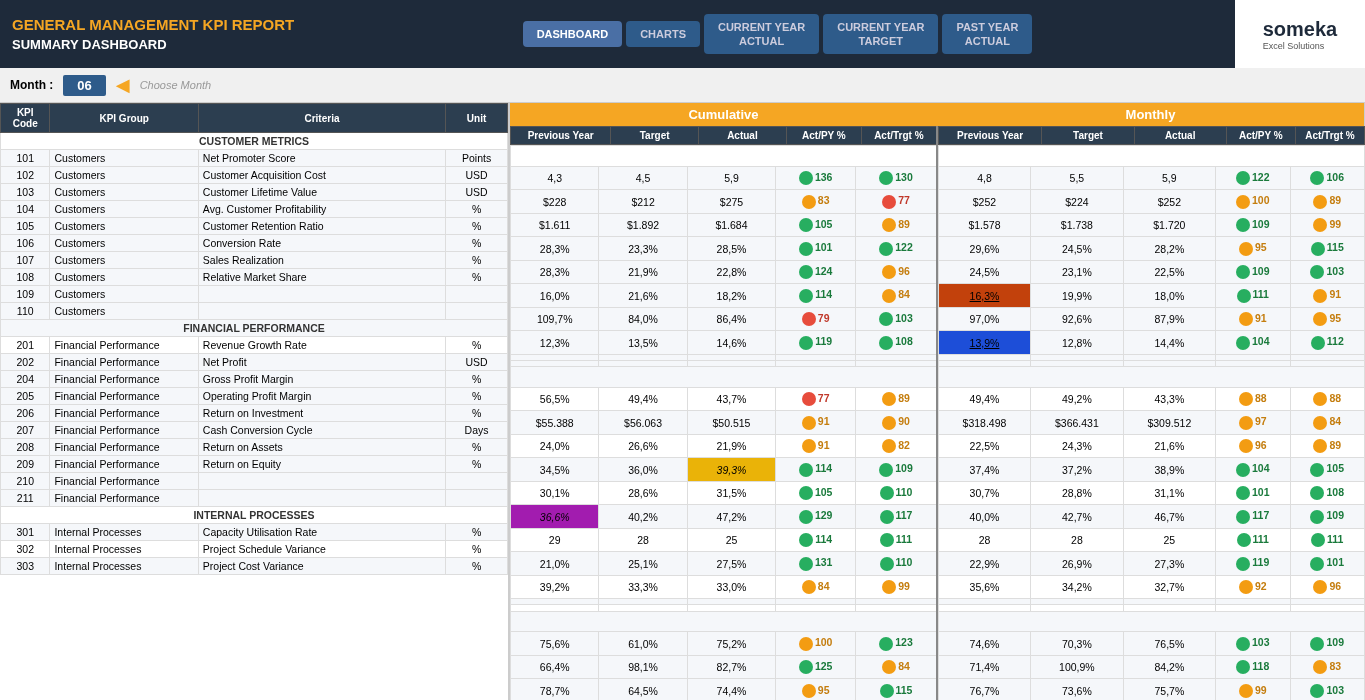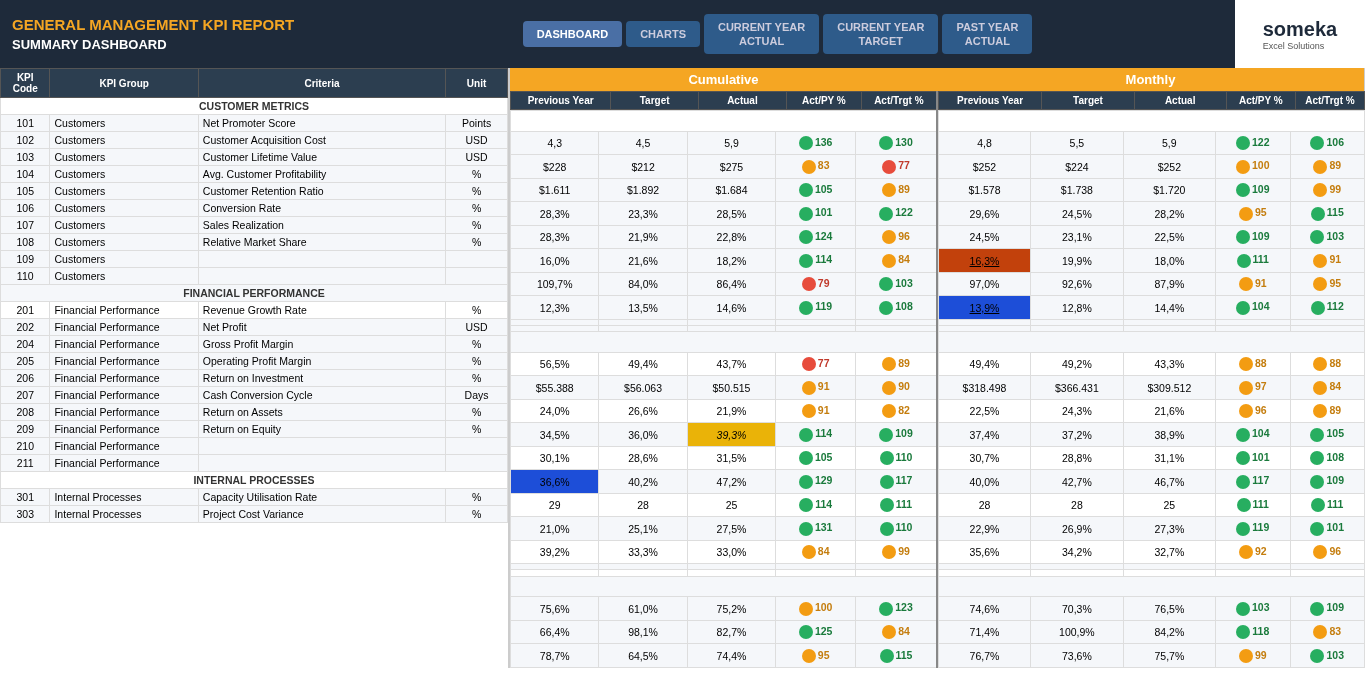--- a/index.html
+++ b/index.html
@@ -74,20 +74,26 @@
     <button class="nav-btn nav-btn-inactive">PAST YEAR<br>ACTUAL</button>
   </div>
   <div class="logo-area">
     <div>
       <div style="font-size:20px;font-weight:bold;color:#1e2a3a;">someka</div>
       <div style="font-size:9px;color:#555;">Excel Solutions</div>
     </div>
   </div>
 </div>
 
+<div class="month-row">
+  <span class="month-label">Month :</span>
+  <span class="month-value">06</span>
+  <span class="month-arrow">◀</span>
+  <span class="month-hint">Choose Month</span>
+</div>
 
 <div class="main">
   <div class="left-table">
     <table>
       <thead>
         <tr>
           <th class="col-code">KPI Code</th>
           <th class="col-group">KPI Group</th>
           <th class="col-criteria">Criteria</th>
           <th class="col-unit">Unit</th>
@@ -221,20 +227,26 @@
       <td style=""></td>
     </tr>
             <tr class="section-header">
               <td colspan="4">INTERNAL PROCESSES</td>
             </tr>
             <tr>
       <td style="background:#f5f7fa;">301</td>
       <td style="background:#f5f7fa;" class="left-align">Internal Processes</td>
       <td style="background:#f5f7fa;" class="left-align">Capacity Utilisation Rate</td>
       <td style="background:#f5f7fa;">%</td>
+    </tr>
+            <tr>
+      <td style="">302</td>
+      <td style="" class="left-align">Internal Processes</td>
+      <td style="" class="left-align">Project Schedule Variance</td>
+      <td style="">%</td>
     </tr>
             <tr>
       <td style="background:#f5f7fa;">303</td>
       <td style="background:#f5f7fa;" class="left-align">Internal Processes</td>
       <td style="background:#f5f7fa;" class="left-align">Project Cost Variance</td>
       <td style="background:#f5f7fa;">%</td>
     </tr>
           </tbody>
     </table>
   </div>
@@ -375,21 +387,21 @@
       <td style="background:#f5f7fa;"><span class="dot dot-green"></span><span class="val-green">109</span></td>
     </tr>
               <tr>
       <td style="">30,1%</td>
       <td style="">28,6%</td>
       <td style="">31,5%</td>
       <td style=""><span class="dot dot-green"></span><span class="val-green">105</span></td>
       <td style=""><span class="dot dot-green"></span><span class="val-green">110</span></td>
     </tr>
               <tr>
-      <td style="background:#1d4ed8;">36,6%</td>
+      <td style="background:#a21caf;font-style:italic;">36,6%</td>
       <td style="background:#f5f7fa;">40,2%</td>
       <td style="background:#f5f7fa;">47,2%</td>
       <td style="background:#f5f7fa;"><span class="dot dot-green"></span><span class="val-green">129</span></td>
       <td style="background:#f5f7fa;"><span class="dot dot-green"></span><span class="val-green">117</span></td>
     </tr>
               <tr>
       <td style="">29</td>
       <td style="">28</td>
       <td style="">25</td>
       <td style=""><span class="dot dot-green"></span><span class="val-green">114</span></td>

